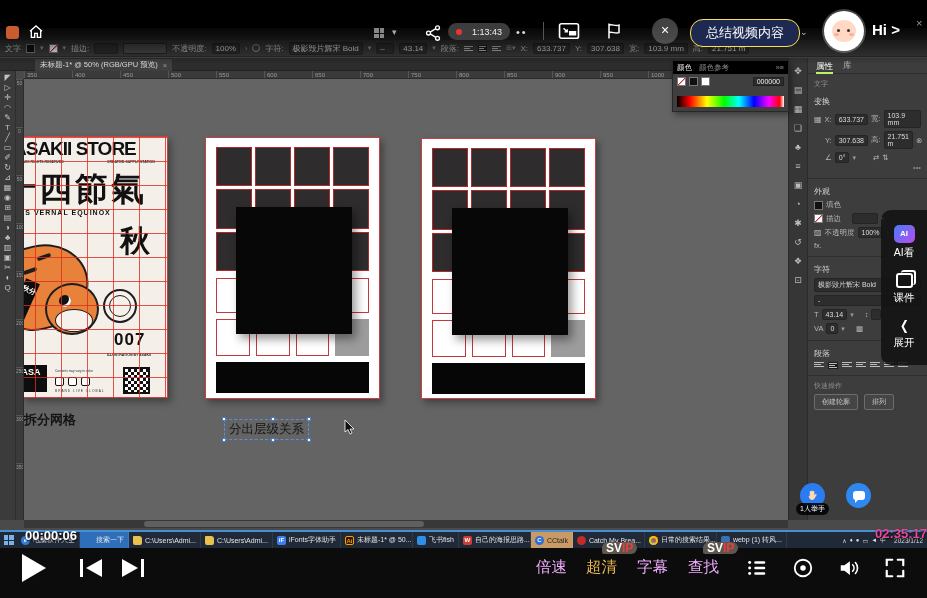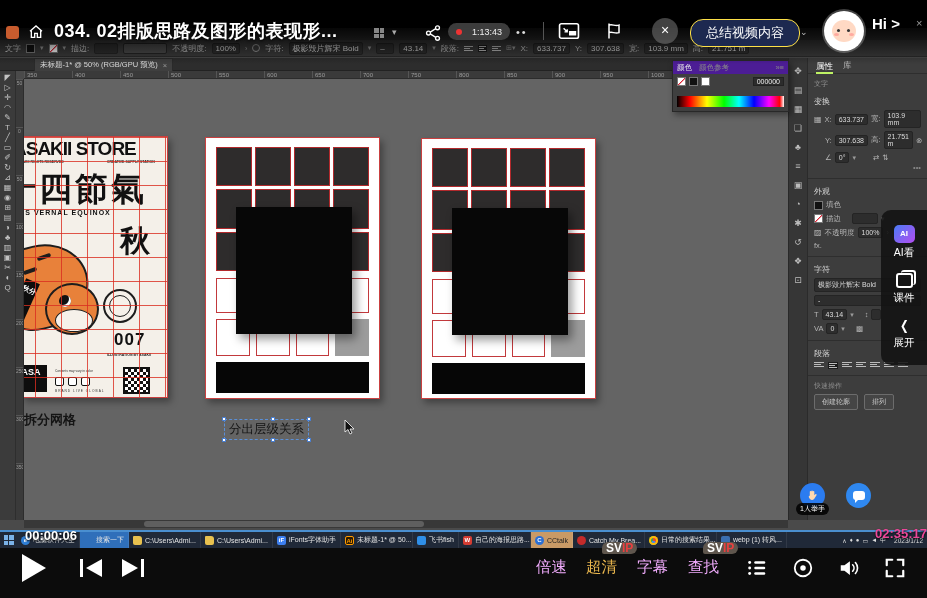--- a/index.html
+++ b/index.html
@@ -78,21 +78,21 @@
   .p1 .qr{position:absolute;left:166px;top:230px;width:27px;height:27px;border:2px solid #111;
     background:repeating-conic-gradient(#111 0 25%,#fff 0 50%) 0 0/6px 6px}
   
   .ann1{position:absolute;font-size:13px;font-weight:bold;color:#141414}
   .selbox{position:absolute;border:1px dashed #5b8fd6;padding:1px 4px;font-size:12.5px;color:#141414}
   .hd{position:absolute;width:4px;height:4px;background:#fff;border:1px solid #4a7fd0}
   .cursor{position:absolute;width:12px;height:15px}
   
   .colorpanel{position:absolute;left:672px;top:32px;width:117px;height:52px;background:#3f3f3f;border:1px solid #282828;
     box-shadow:2px 3px 6px rgba(0,0,0,.4);z-index:6}
-  .colorpanel .hd2{height:13px;background:#4c1d95;display:flex;align-items:center;gap:7px;padding:0 4px;font-size:7.5px;color:#888}
+  .colorpanel .hd2{height:13px;background:#000000;display:flex;align-items:center;gap:7px;padding:0 4px;font-size:7.5px;color:#888}
   .colorpanel .hd2 .on{color:#e8e8e8}
   .colorpanel .mid{display:flex;align-items:center;gap:3px;padding:3px 4px}
   .colorpanel .hex{margin-left:auto;background:#2c2c2c;border:1px solid #222;color:#eee;font-size:7px;padding:0 3px}
   .spectrum{position:absolute;left:4px;right:4px;bottom:4px;height:11px;
     background:linear-gradient(to right,#000,#f00 12%,#ff0 28%,#0f0 44%,#0ff 58%,#00f 72%,#f0f 86%,#f00 96%,#fff)}
   
   .rpanels{position:absolute;top:30px;right:0;width:139px;height:462px;background:#3d3d3d;border-left:1px solid #292929;display:flex}
   .pstrip{width:19px;background:#363636;border-right:1px solid #2b2b2b;display:flex;flex-direction:column;align-items:center;
     gap:9px;padding-top:8px;font-size:9px;color:#bdbdbd}
   .props{flex:1;font-size:7.5px;color:#b5b5b5;padding:0 6px;overflow:hidden}
@@ -150,21 +150,21 @@
   .closebtn{position:absolute;left:652px;top:18px;width:26px;height:26px;border-radius:50%;background:rgba(120,120,120,.55);
     color:#fff;font-size:14px;text-align:center;line-height:25px}
   .sumbtn{position:absolute;left:690px;top:19px;height:28px;border-radius:13px;background:#1d2950;border:1px solid #fde047;
     color:#fff;font-size:13px;display:flex;align-items:center;padding:0 15px}
   .sumchev{position:absolute;left:800px;top:27px;color:#bbb;font-size:9px}
   .avatar{position:absolute;left:824px;top:11px;width:40px;height:40px;border-radius:50%;background:#fff;overflow:hidden;
     box-shadow:0 0 0 2px rgba(255,255,255,.25)}
   .avatar .face{position:absolute;left:8px;top:9px;width:24px;height:22px;background:#ffd9c4;border-radius:50%}
   .avatar .eye{position:absolute;width:3px;height:3px;background:#333;border-radius:50%;top:18px}
   .avatar .blush{position:absolute;width:5px;height:3px;background:#ffaaa0;border-radius:50%;top:22px}
-  .higreet{position:absolute;left:872px;top:15px;color:#fff;font-size:15px;font-weight:bold}
+  .higreet{position:absolute;left:872px;top:21px;color:#fff;font-size:15px;font-weight:bold}
   .cornerx{position:absolute;left:916px;top:17px;color:#9a9a9a;font-size:11px}
   
   .sidepanel{position:absolute;right:0;top:210px;width:46px;height:155px;background:rgba(18,18,18,.88);
     border-radius:10px 0 0 10px;z-index:32;display:flex;flex-direction:column;align-items:center;justify-content:space-around;padding:8px 0}
   .sideitem{display:flex;flex-direction:column;align-items:center;gap:3px;color:#fff;font-size:10.5px}
   .aiicon{width:21px;height:18px;border-radius:5px;background:linear-gradient(135deg,#4a7cf6,#b44cf0);
     color:#fff;font-size:8px;font-weight:bold;text-align:center;line-height:18px}
   .ccicon{width:17px;height:15px;border:2px solid #fff;border-radius:3px;position:relative}
   .ccicon:before{content:"";position:absolute;left:3px;top:-5px;width:13px;height:13px;border:2px solid #fff;border-radius:3px;border-bottom:none;border-left:none}
   .exicon{color:#fff;font-size:13px;font-weight:bold;transform:scaleX(.8)}
@@ -656,21 +656,20 @@
     <div class="tbdate">2023/1/12</div>
   </div>
 </div>
 
 <div class="topgrad"></div>
 <div class="topbar">
   <div class="appicon"></div>
   <svg class="homeicon" viewBox="0 0 24 24">
     <path d="M3 11 L12 3 L21 11 M5 10v10h5v-6h4v6h5V10" fill="none" stroke="#fff" stroke-width="2"></path>
   </svg>
-  <div class="vtitle">034. 02排版思路及图形的表现形...</div>
   <div class="titlegrid">
       <i></i>
       <i></i>
       <i></i>
       <i></i>
     </div>
   <div class="titlechev">▾</div>
   <svg class="shareicon" viewBox="0 0 24 24">
     <circle cx="18" cy="5" r="2.6" fill="none" stroke="#fff" stroke-width="1.8"></circle>
     <circle cx="6" cy="12" r="2.6" fill="none" stroke="#fff" stroke-width="1.8"></circle>

